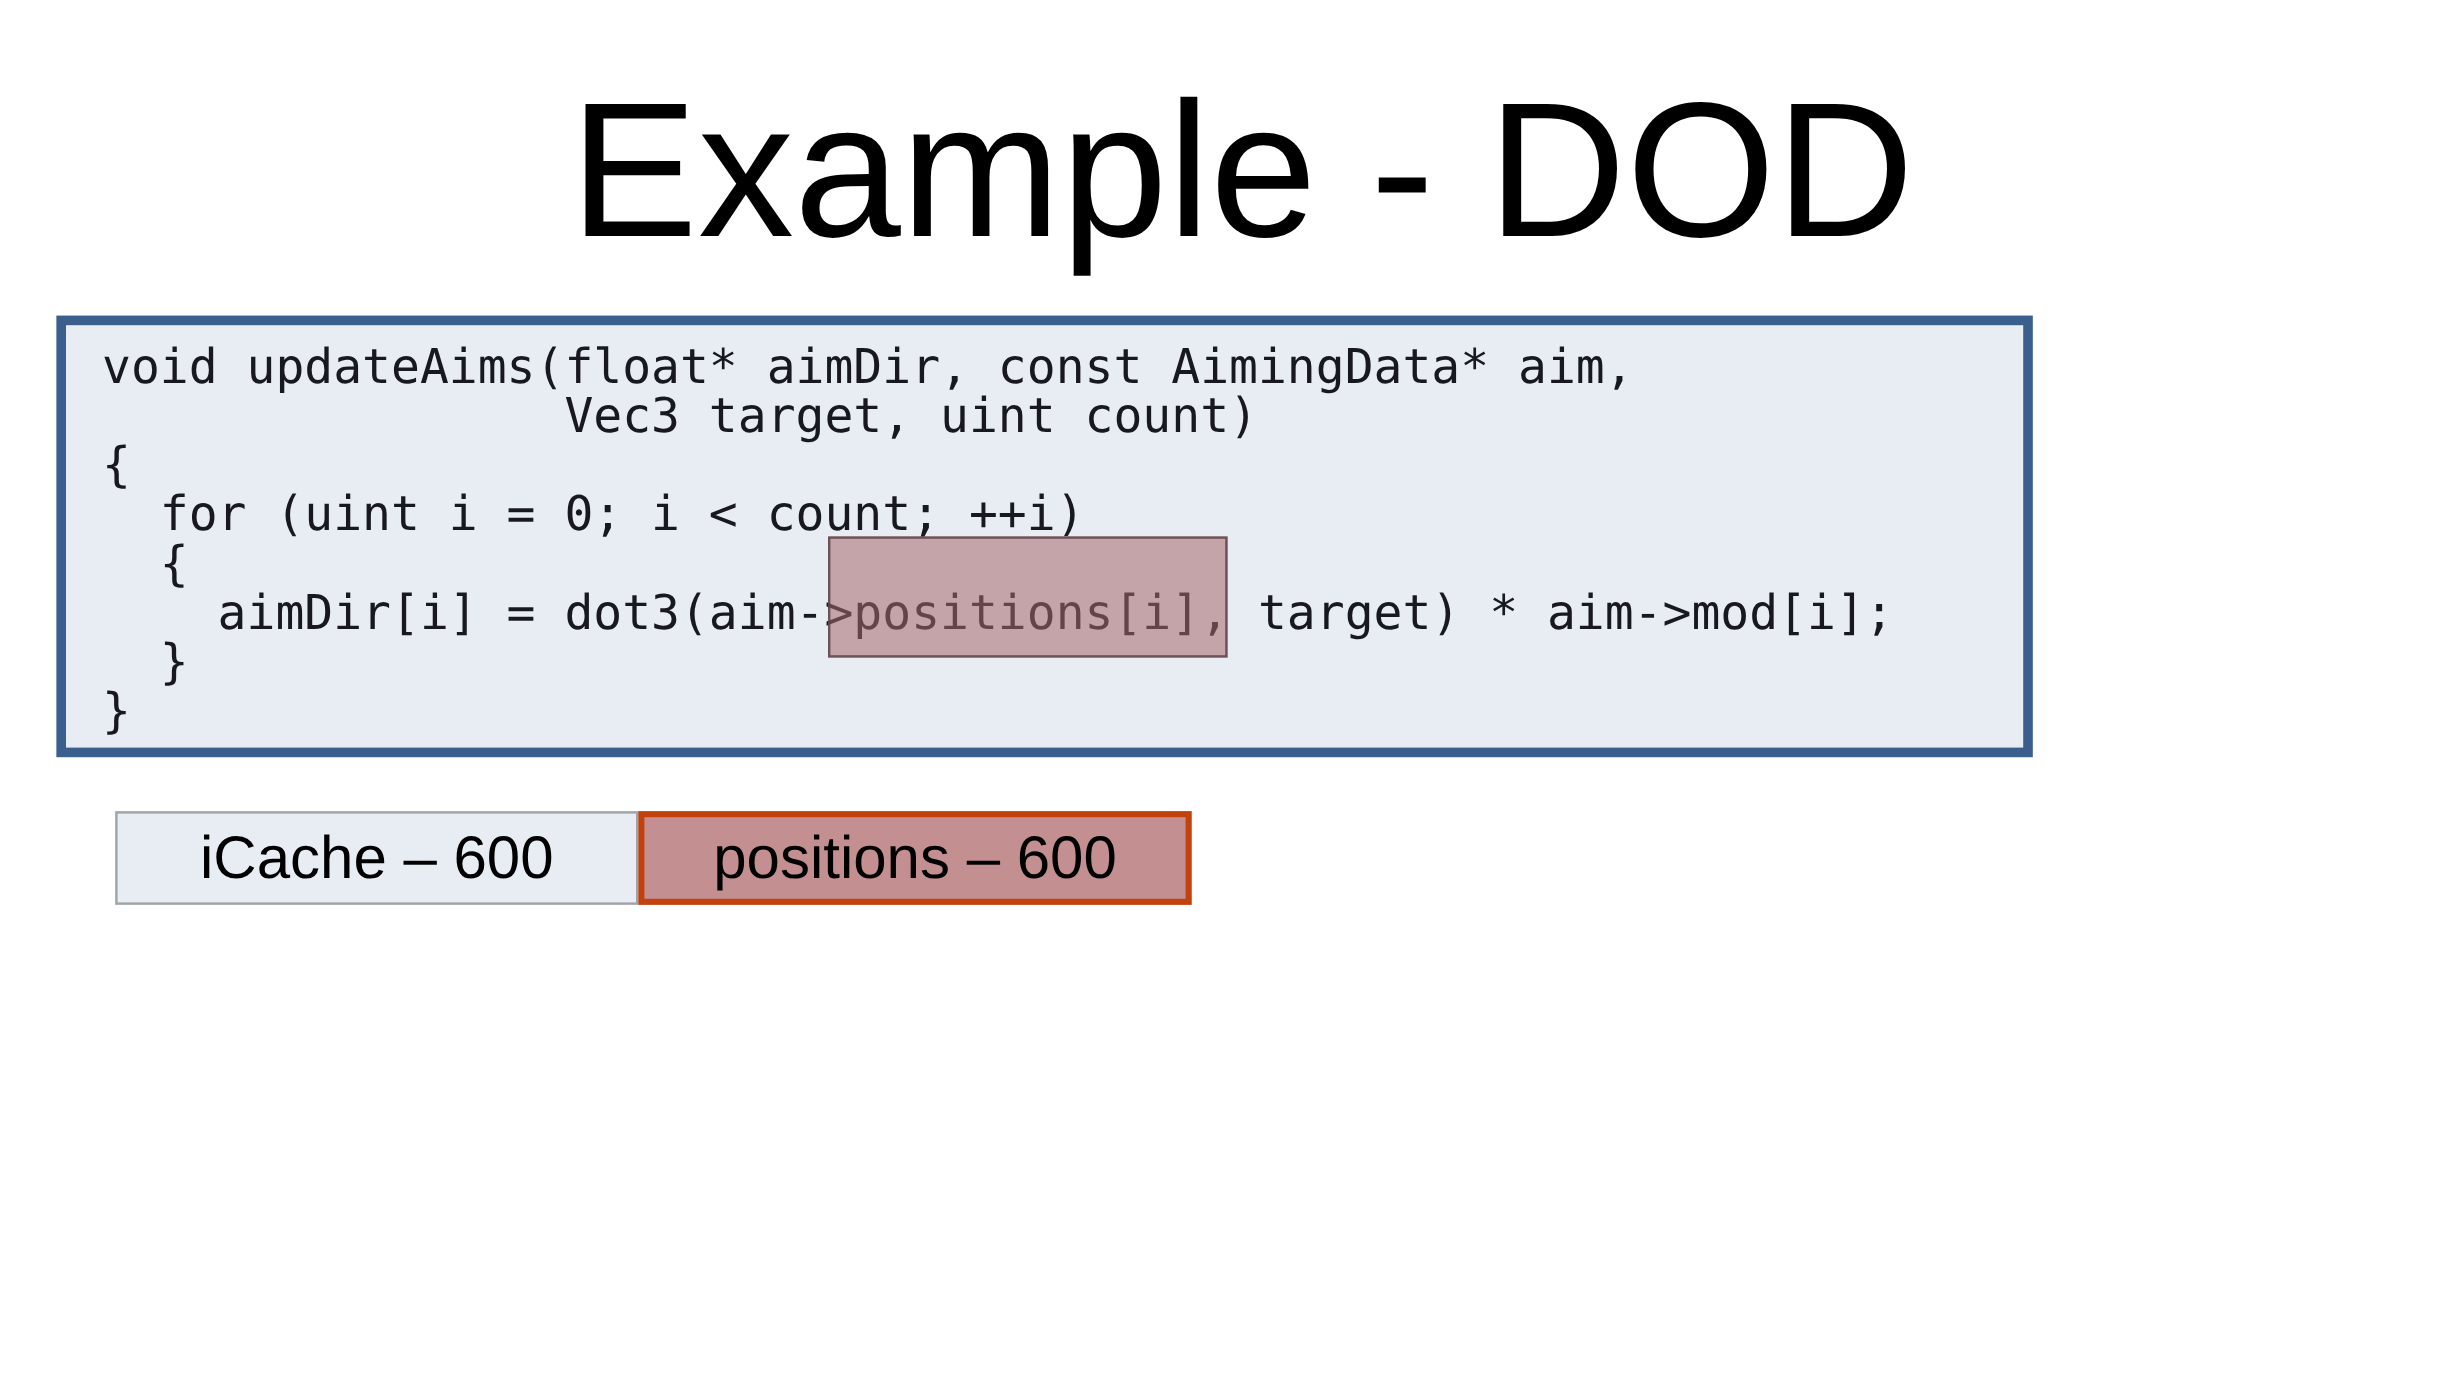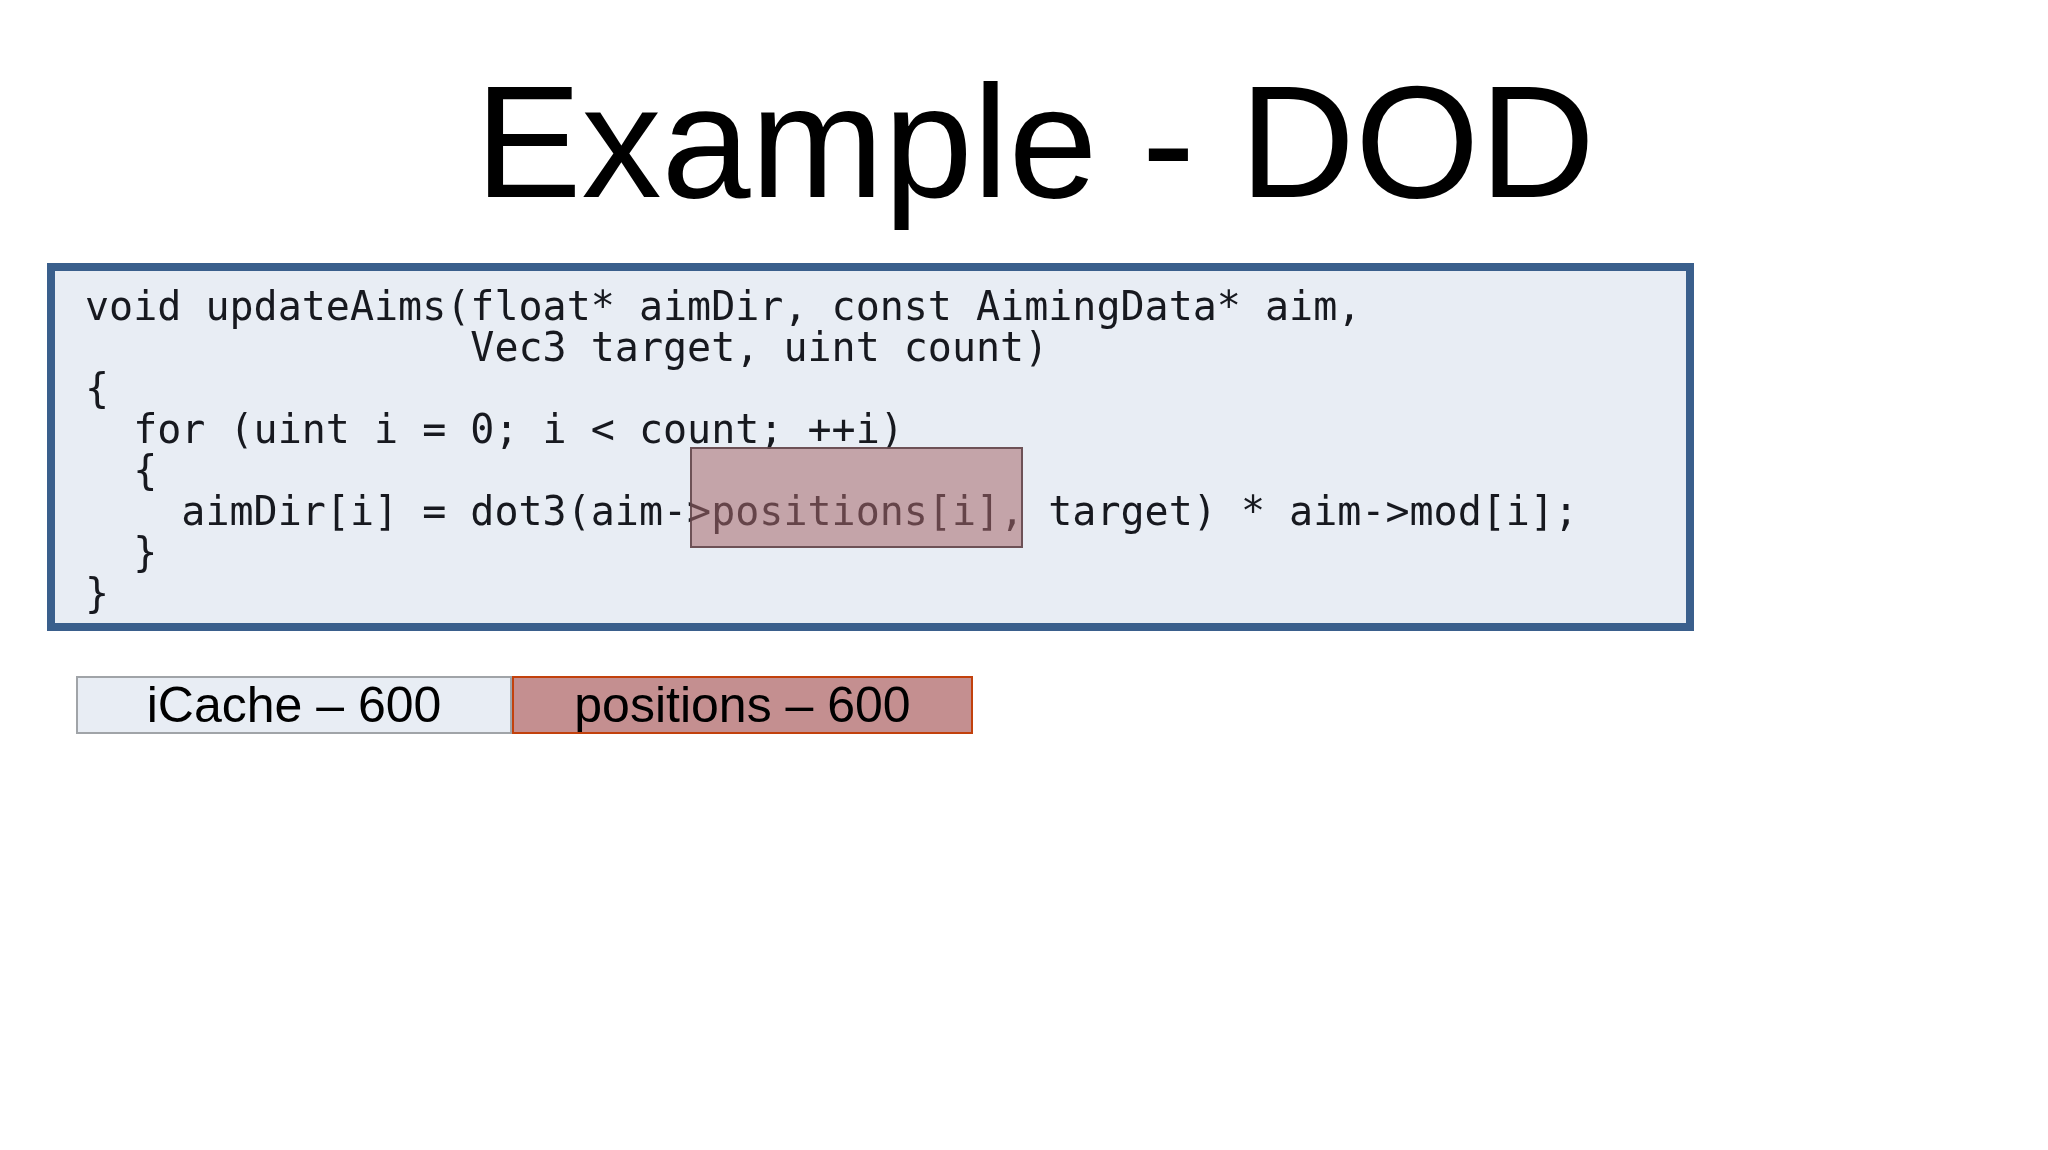--- a/index.html
+++ b/index.html
@@ -67,41 +67,42 @@
     box-sizing: border-box;
     background: rgba(166, 104, 108, 0.55);
     border: 2px solid rgba(94, 67, 72, 0.85);
     z-index: 3;
   }
 
   
   .legend-box {
     position: absolute;
     top: 676px;
-    height: 58px;
+    height: 78px;
     box-sizing: border-box;
     display: flex;
     align-items: center;
     justify-content: center;
     font-size: 50px;
     color: #000000;
     white-space: nowrap;
     z-index: 2;
+    margin-left: 20px;
   }
   .legend-box.icache {
     left: 76px;
     width: 436px;
     background: #e8edf4;
     border: 2px solid #a0a4a8;
   }
   .legend-box.positions {
     left: 512px;
     width: 461px;
     background: #c48f90;
-    border: 2px solid #c2410c;
+    border: 5px solid #c2410c;
   }
 </style>
 </head>
 <body>
 
 <div class="slide-title">Example - DOD</div>
 
 <div class="code-panel"></div>
 
 <pre class="code-text">void updateAims(float* aimDir, const AimingData* aim,

